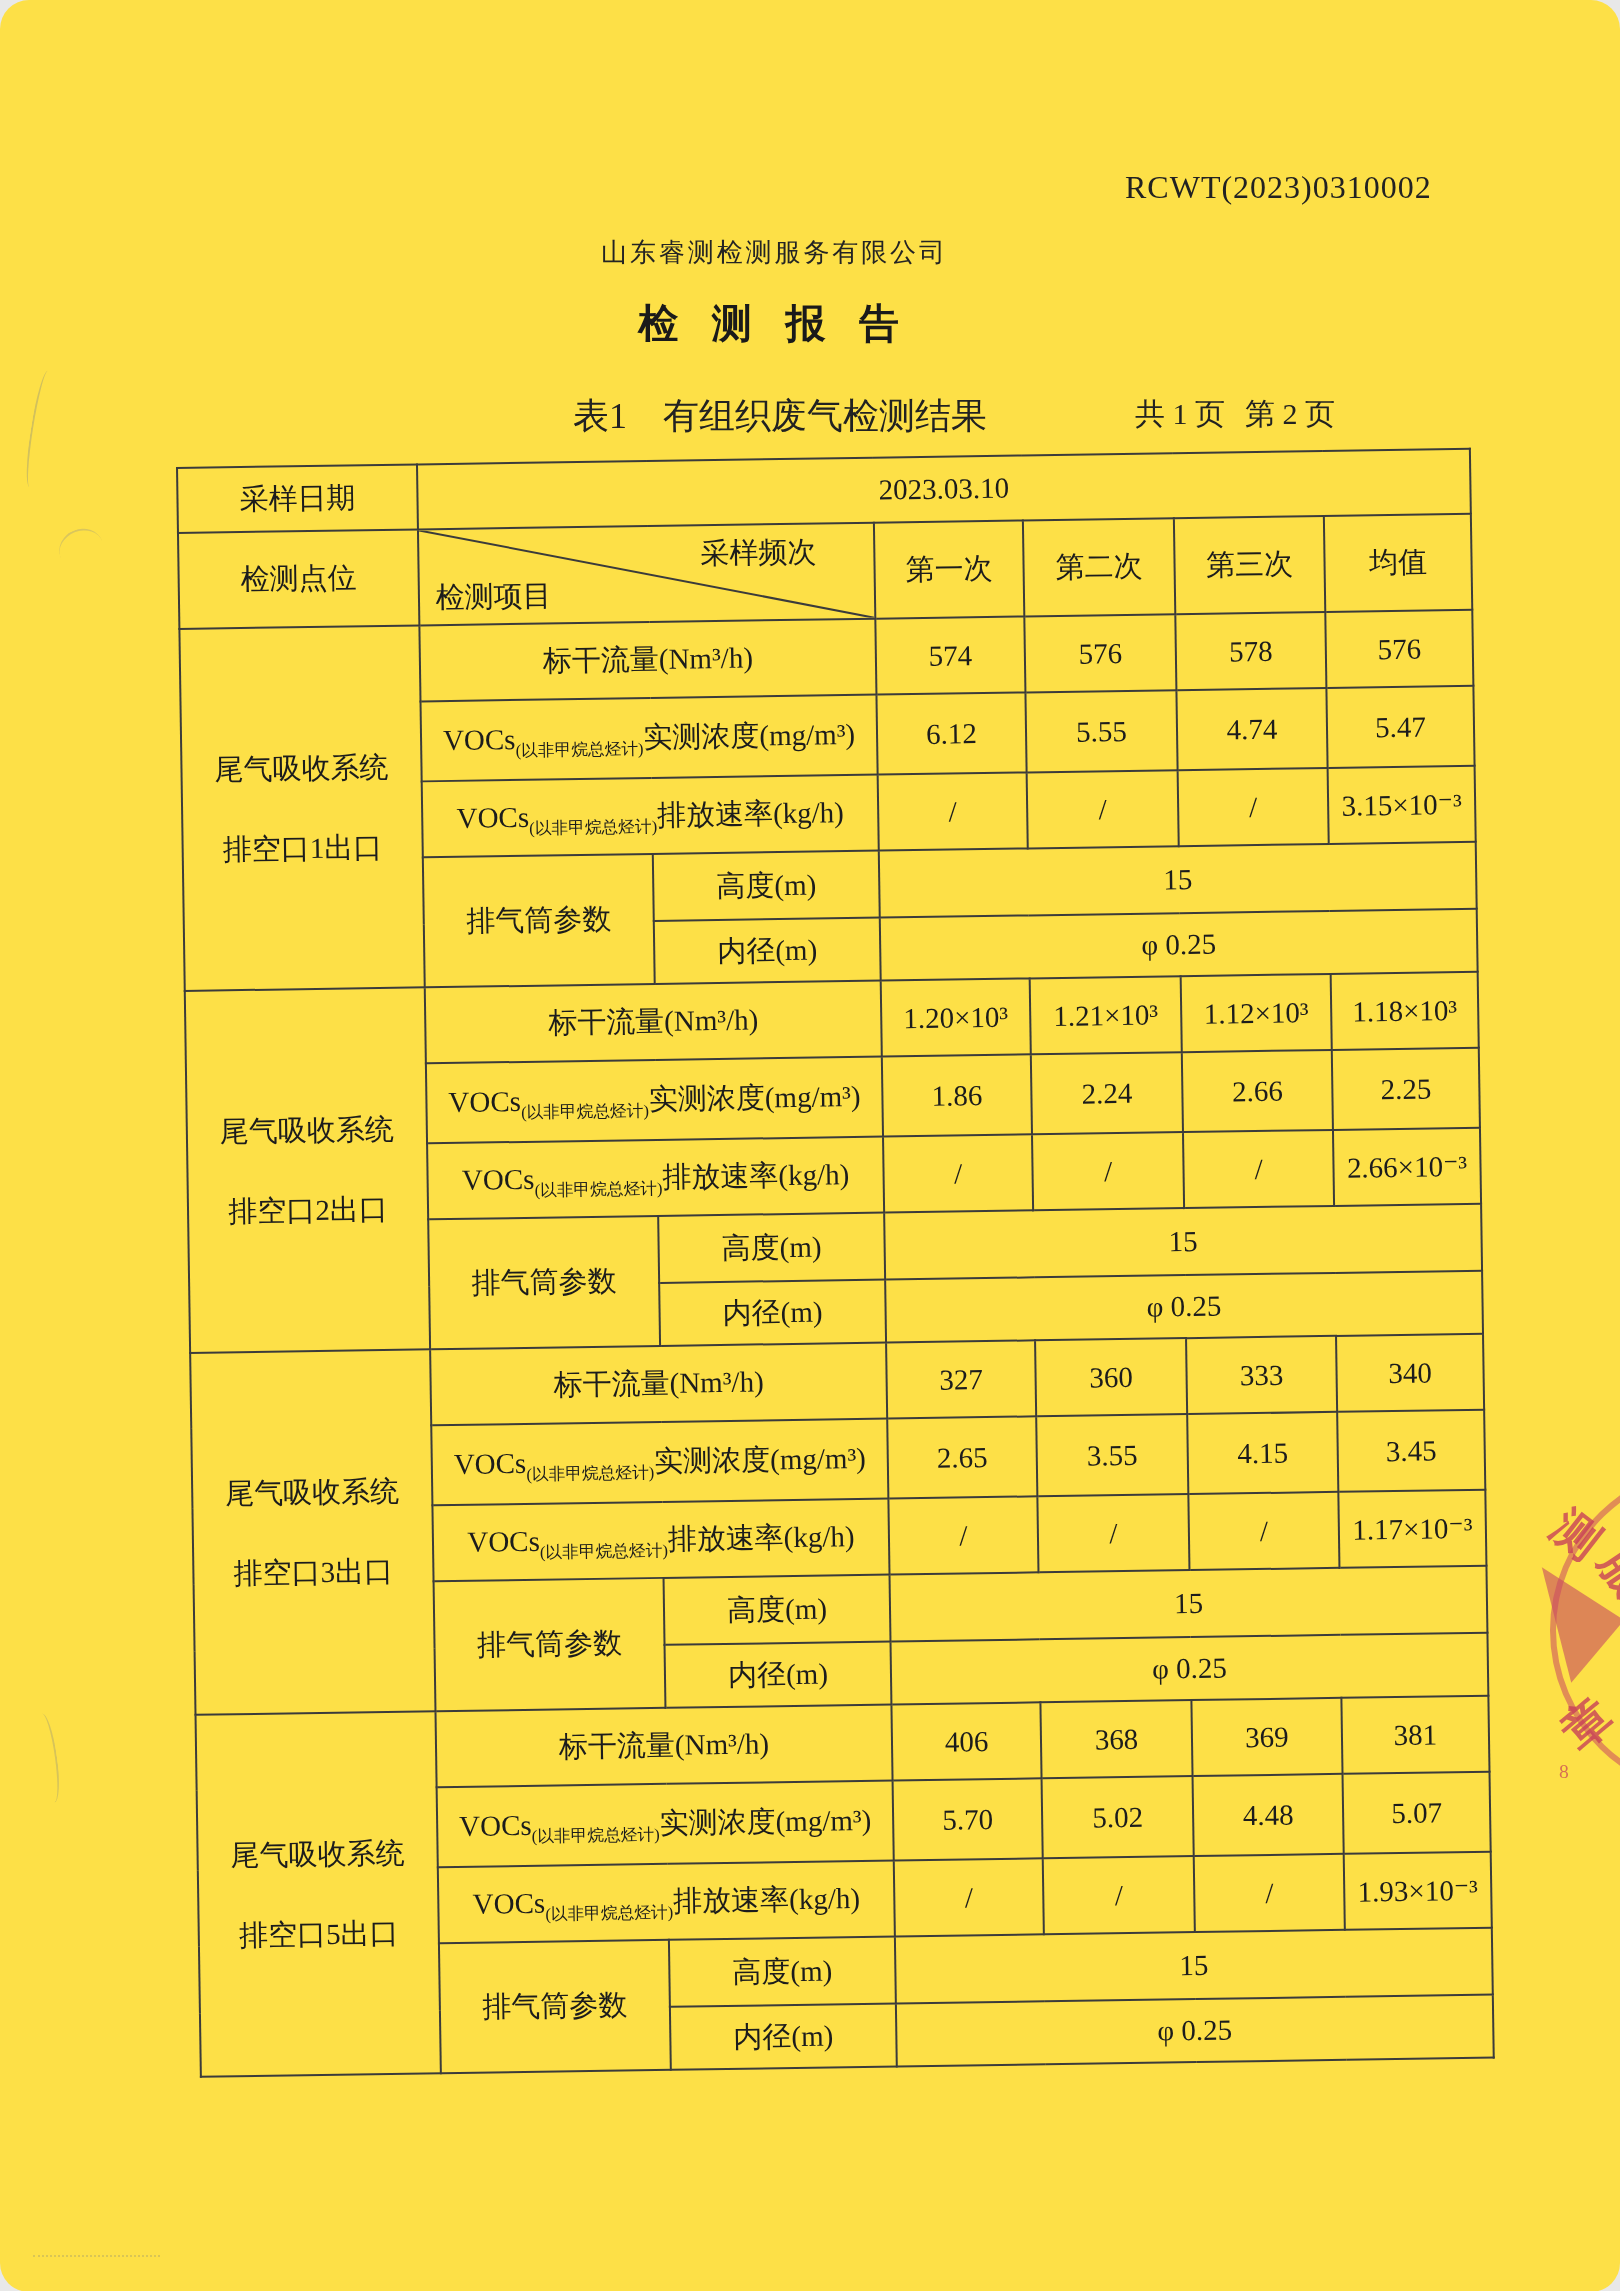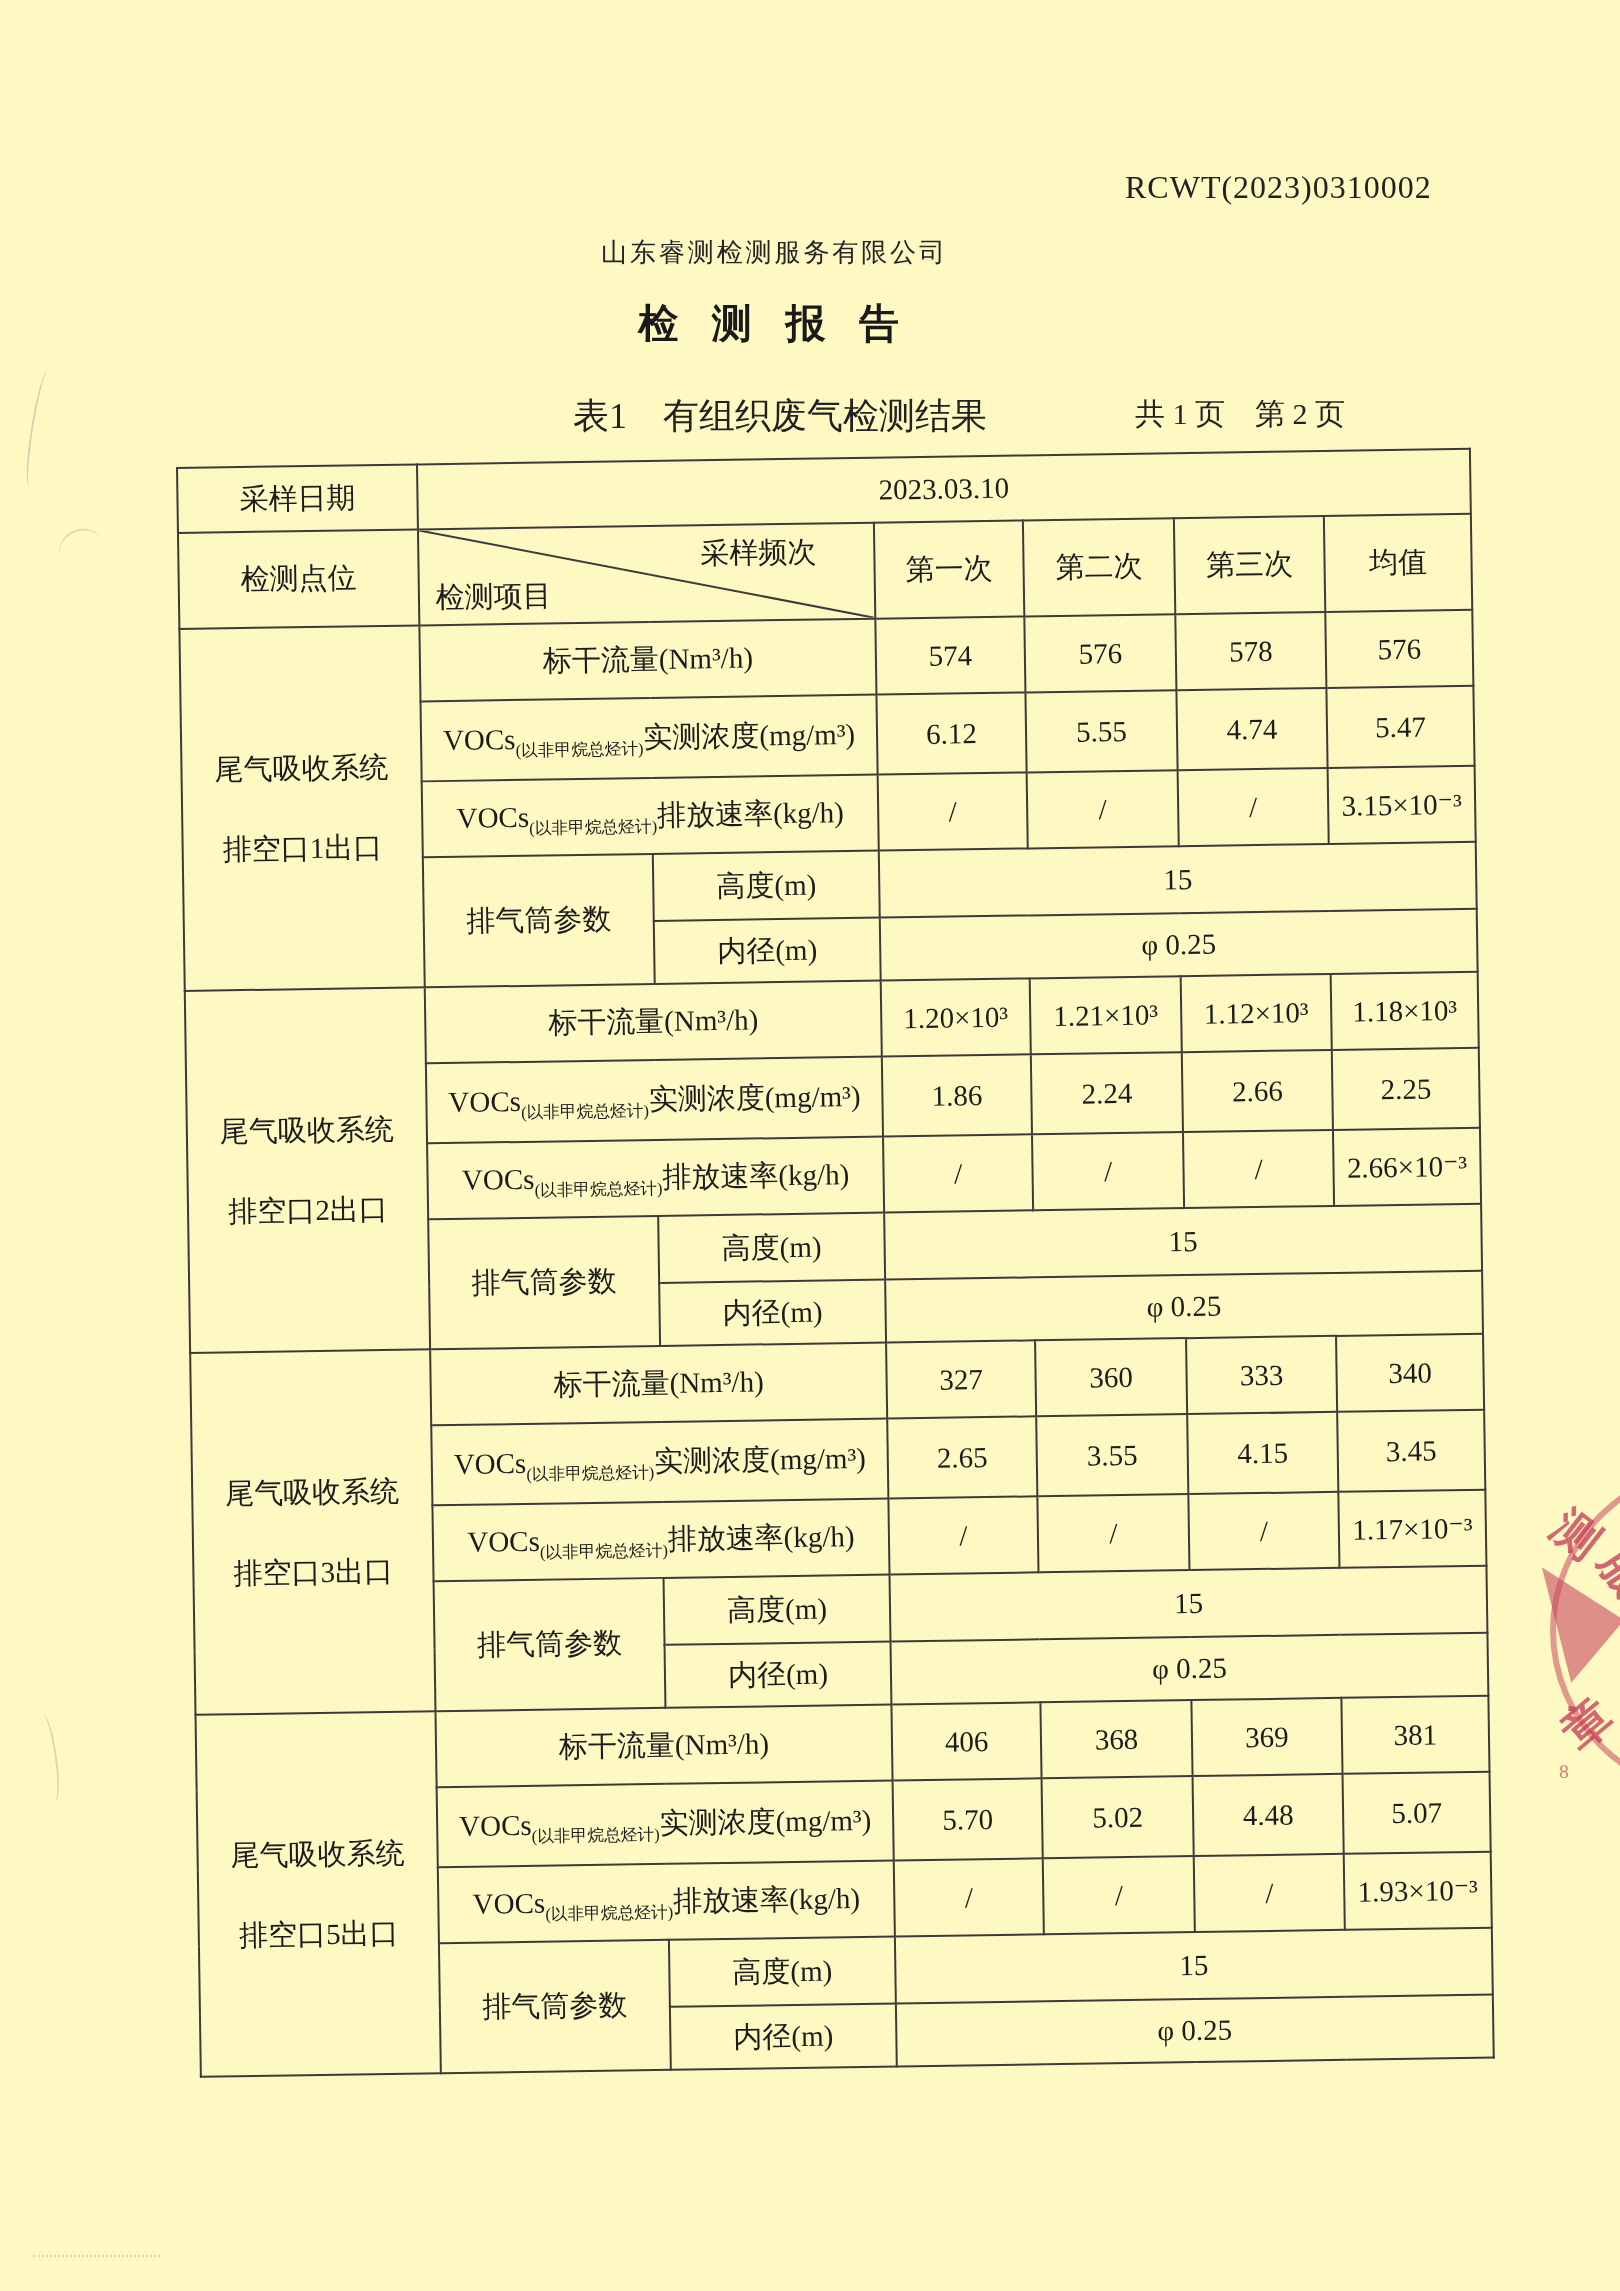--- a/index.html
+++ b/index.html
@@ -1,27 +1,27 @@
 <!DOCTYPE html>
 <html><head>
 <meta charset="utf-8">
 <style>
   html,body{margin:0;padding:0;background:#e8e8e8;}
   .page{
-    position:relative;width:1620px;height:2292px;background:#fef9c3;
+    position:relative;width:1620px;height:2292px;background:#fde047;
     font-family:"Liberation Serif","DejaVu Serif",serif;color:#1c1c1c;
-    overflow:hidden;margin:0 auto;
+    overflow:hidden;margin:0 auto;border-radius:29px;
   }
   
   .report-no{position:absolute;top:169px;left:1125px;font-size:32px;letter-spacing:1px;color:#222;}
   .company{position:absolute;top:235px;left:0;width:1549px;text-align:center;font-size:26px;letter-spacing:2.9px;color:#242424;}
   .doc-title{position:absolute;top:296px;left:0;width:1549px;text-align:center;font-size:40px;font-weight:bold;letter-spacing:11.8px;color:#1a1a1a;}
   .caption{position:absolute;top:392px;left:573px;font-size:36px;color:#222;}
   .pagination{position:absolute;top:394px;left:1135px;font-size:30px;color:#222;}
-  .pagination .pg2{margin-left:30px;}
+  .pagination .pg2{margin-left:20px;}
   
   .tablewrap{position:absolute;top:467px;left:176px;transform:rotate(-0.85deg);transform-origin:0 0;}
   table.report-table{border-collapse:collapse;table-layout:fixed;width:1294px;background:transparent;}
   table.report-table td{
     border:2px solid #3b3b3b;text-align:center;vertical-align:middle;
     font-size:29px;color:#1c1c1c;padding:0;overflow:hidden;
   }
   table.report-table{border:2.9px solid #343434;}
   .r-date td{height:63px;}
   .r-head td{height:94px;}

